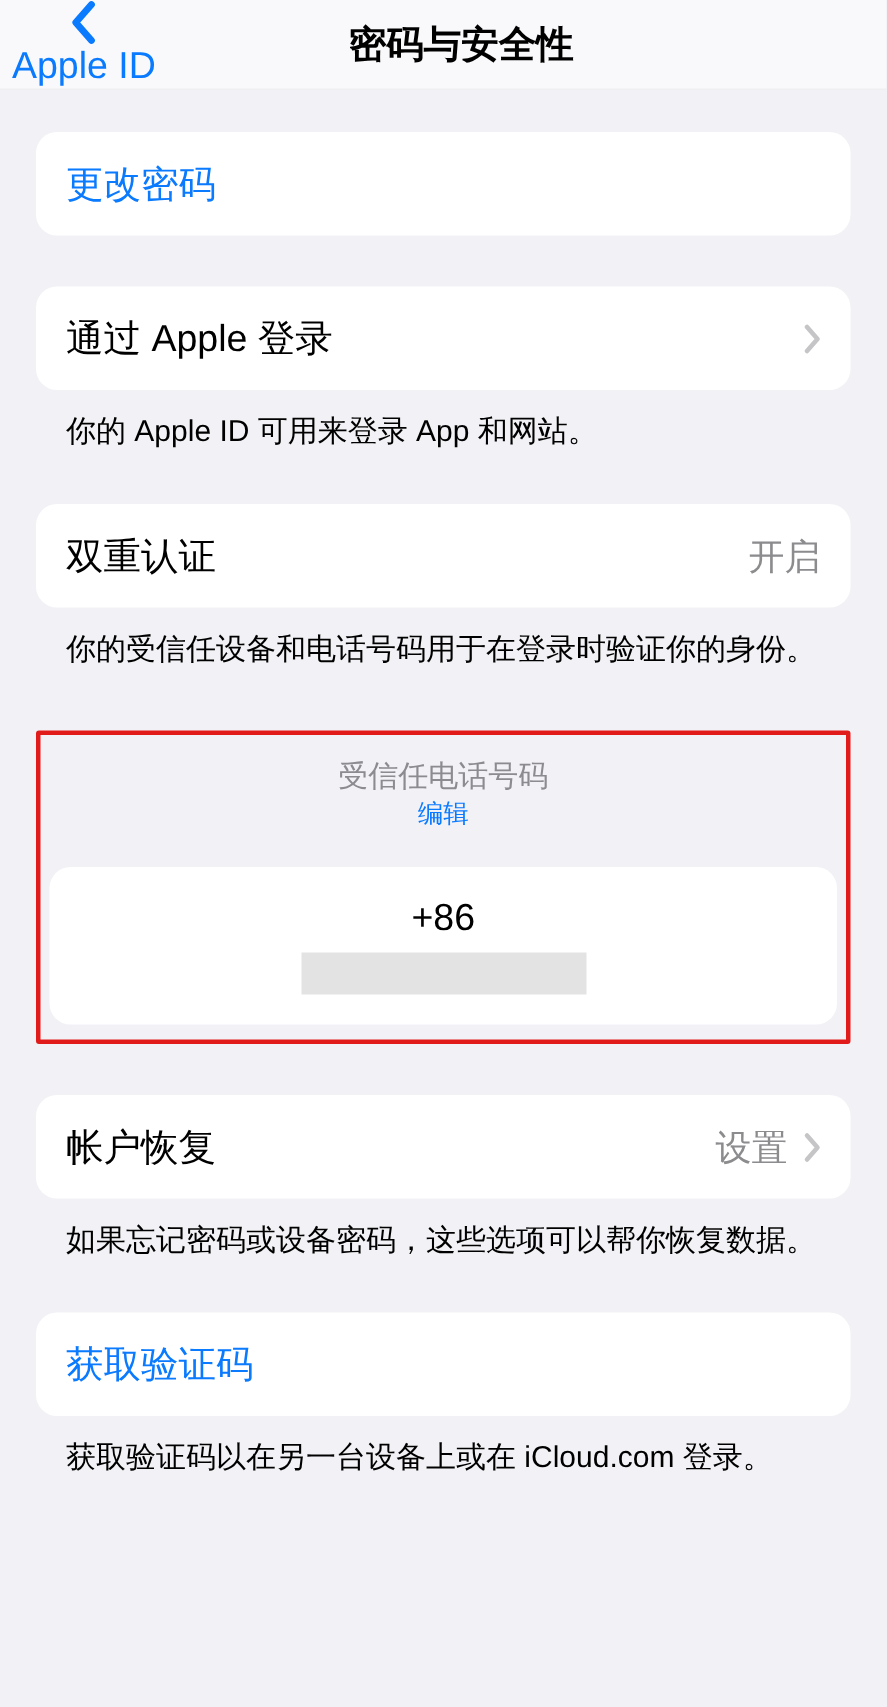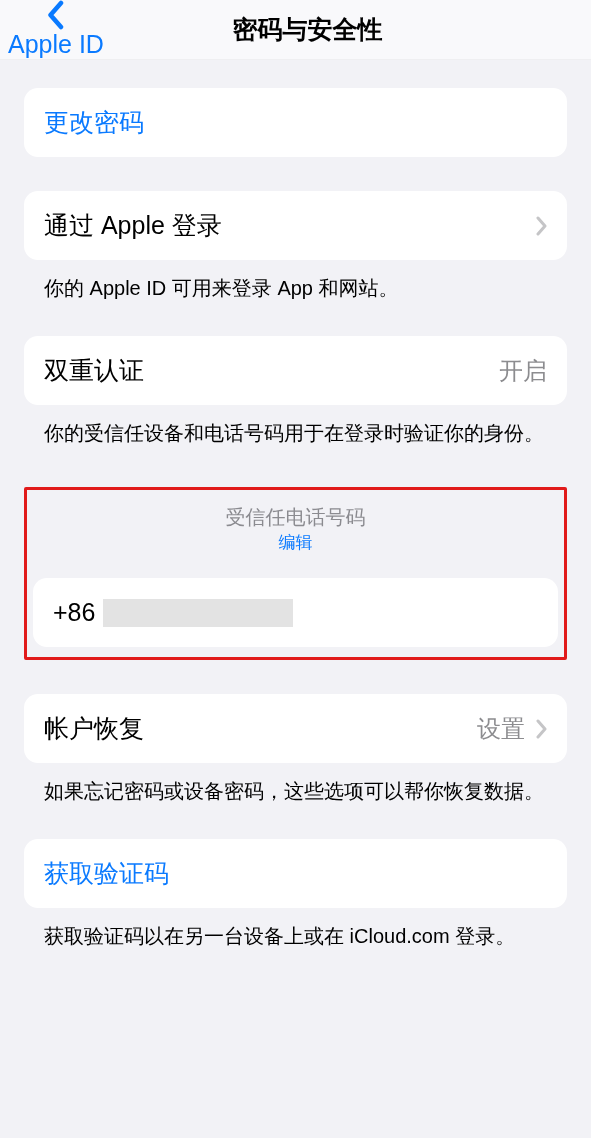--- a/index.html
+++ b/index.html
@@ -92,20 +92,21 @@
       padding: 8px 4px 10px 4px;
       margin-top: 40px;
     }
     .highlight .card { margin: 12px 2px 0 2px; }
     .phone-cell {
       padding: 20px 20px;
       font-size: 25px;
       display: flex;
       align-items: center;
       gap: 8px;
+      flex-direction: column;
     }
     .redact {
       display: inline-block;
       width: 190px;
       height: 28px;
       background: #e3e3e3;
       vertical-align: middle;
     }
     svg { display: block; }
   </style>

